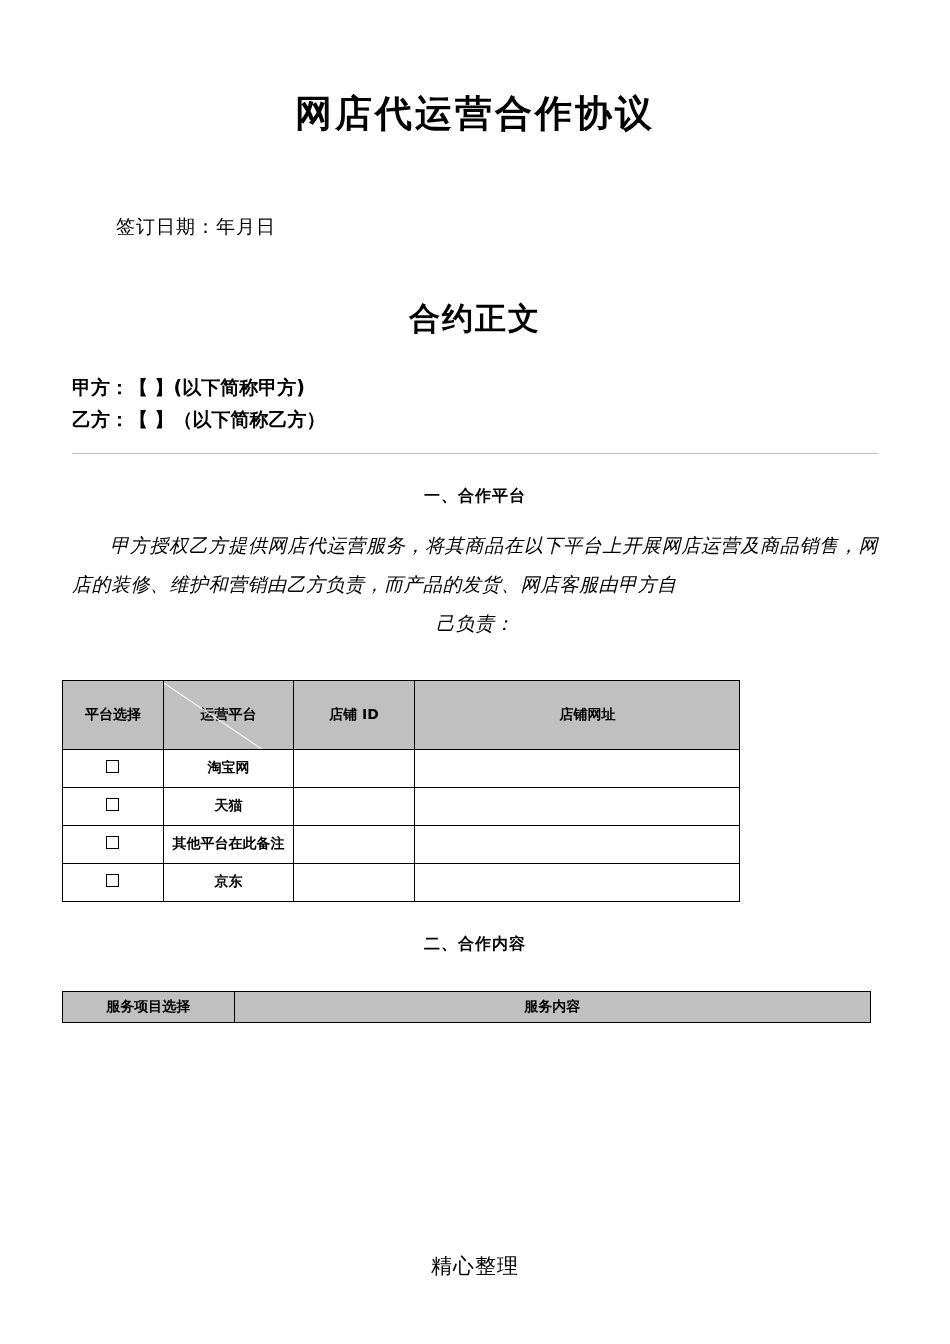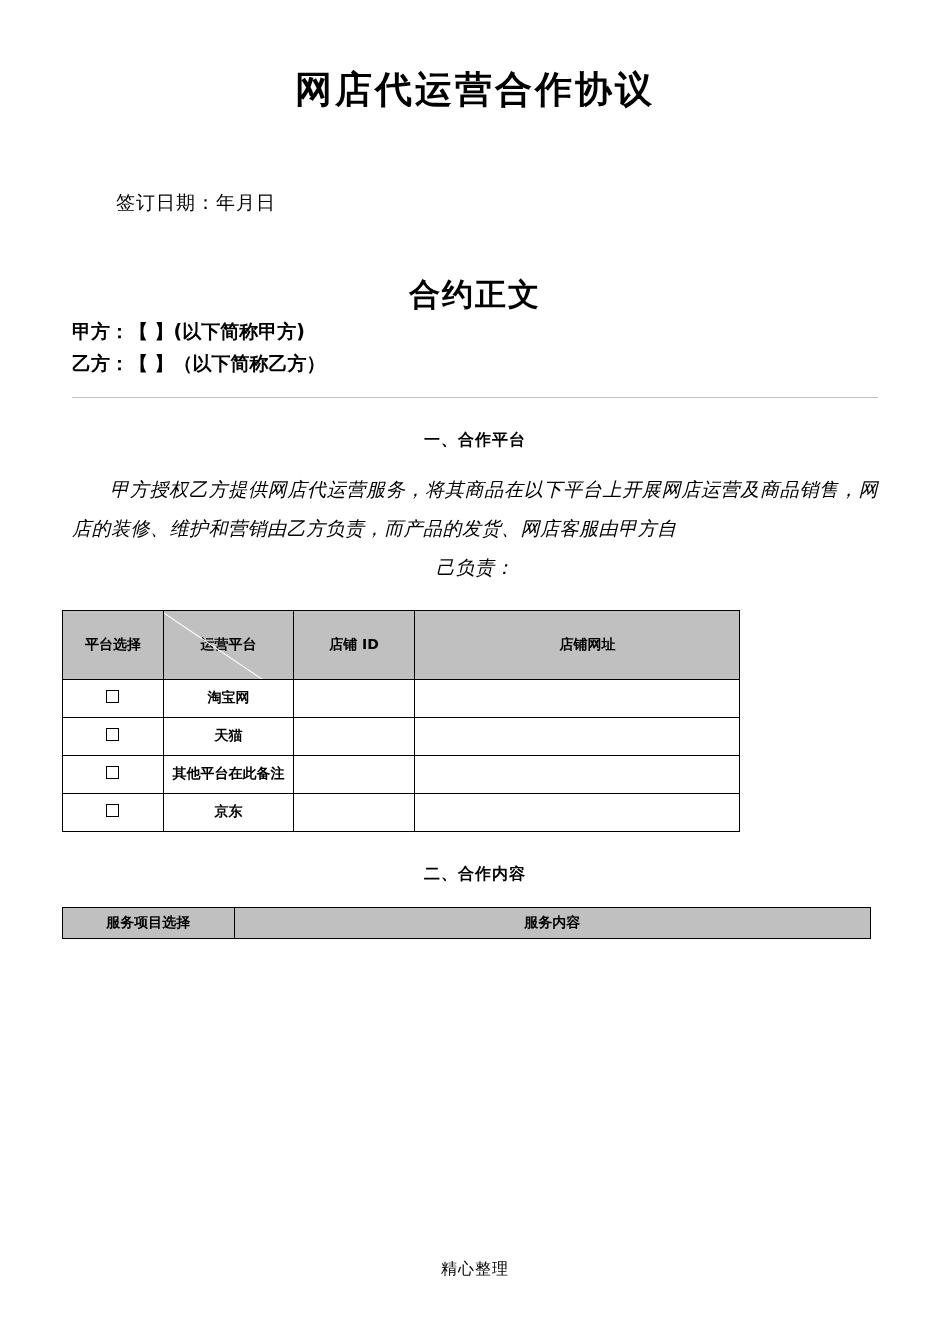--- a/index.html
+++ b/index.html
@@ -20,21 +20,21 @@
     overflow: hidden;
     box-sizing: border-box;
   }
   .doc-title {
     text-align: center;
     font-family: "DejaVu Sans", sans-serif;
     font-size: 37px;
     font-weight: bold;
     letter-spacing: 3px;
     margin: 0;
-    padding-top: 68px;
+    padding-top: 92px;
     line-height: 1.2;
   }
   .party-block {
     margin-top: 128px;
     padding-left: 200px;
     font-size: 19px;
     line-height: 2.2;
   }
   .party-block div {
     letter-spacing: 1px;
@@ -47,20 +47,21 @@
   }
   .section-title-big {
     text-align: center;
     font-family: "DejaVu Sans", sans-serif;
     font-size: 31px;
     font-weight: bold;
     letter-spacing: 2px;
     margin-top: 58px;
   }
   .parties-bold {
+    margin-top: 32px;
     padding-left: 72px;
     font-family: "DejaVu Sans", sans-serif;
     font-size: 19px;
     font-weight: bold;
     line-height: 1.65;
   }
   .hr {
     margin: 18px 72px 0 72px;
     border: 0;
     border-top: 1px solid #bfbfbf;
@@ -83,21 +84,21 @@
     font-style: italic;
   }
   .body-para .lastline {
     display: block;
     text-align: center;
     text-indent: 0;
   }
   table.doc-table {
     border-collapse: collapse;
     margin-left: 62px;
-    margin-top: 22px;
+    margin-top: 36px;
     font-family: "DejaVu Sans", sans-serif;
   }
   table.doc-table td, table.doc-table th {
     border: 1px solid #000000;
     font-size: 14px;
     font-weight: bold;
     text-align: center;
     padding: 0;
     vertical-align: middle;
   }
@@ -138,21 +139,21 @@
     height: 30px;
   }
   .t2 td.d1 { width: 145px; }
   .t2 td.d2 { width: 540px; }
   .footer-note {
     position: absolute;
     left: 0;
     right: 0;
     bottom: 64px;
     text-align: center;
-    font-size: 16px;
+    font-size: 21px;
     letter-spacing: 1px;
     margin-top: 16px;
   }
 </style>
 </head>
 <body>
 
 <div class="page">
 
   <h1 class="doc-title">网店代运营合作协议</h1>

